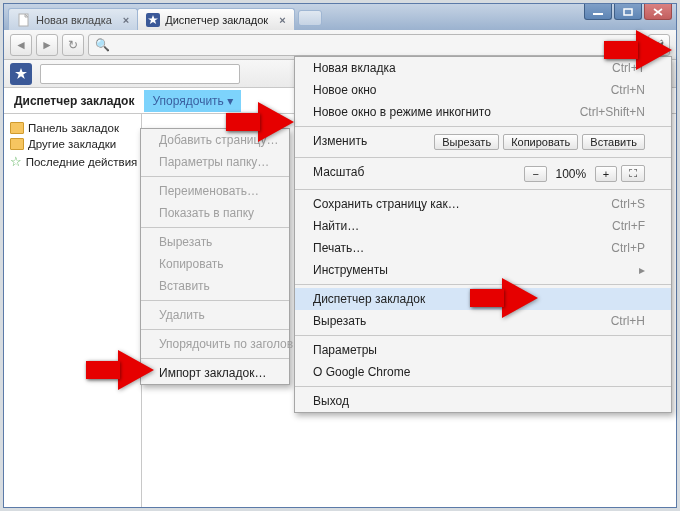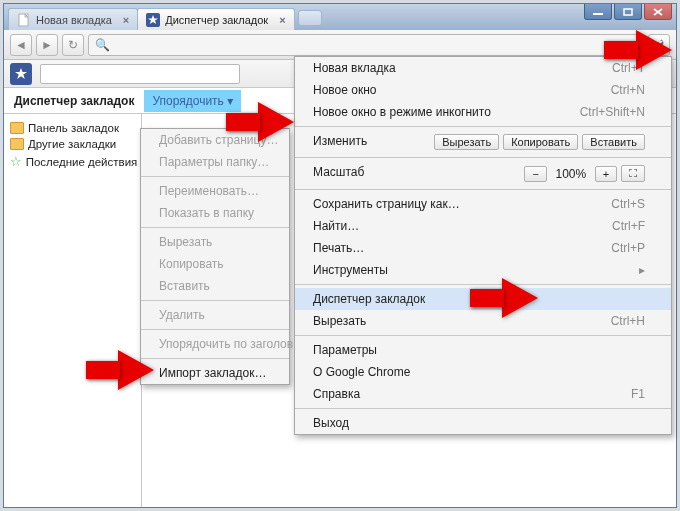--- a/index.html
+++ b/index.html
@@ -410,24 +410,20 @@
       <span>Вырезать</span>
       <span class="short">Ctrl+H</span>
     </div>
   <hr>
   <div class="item">
       <span>Параметры</span>
     </div>
   <div class="item">
       <span>О Google Chrome</span>
     </div>
-  <div class="item">
-      <span>Справка</span>
-      <span class="short">F1</span>
-    </div>
   <hr>
   <div class="item">
       <span>Выход</span>
     </div>
 </div>
 
 <div class="arrow arrow-r" style="left:258px; top:102px;"></div>
 <div class="arrow arrow-r" style="left:636px; top:30px;"></div>
 <div class="arrow arrow-r" style="left:502px; top:278px;"></div>
 <div class="arrow arrow-r" style="left:118px; top:350px;"></div>

